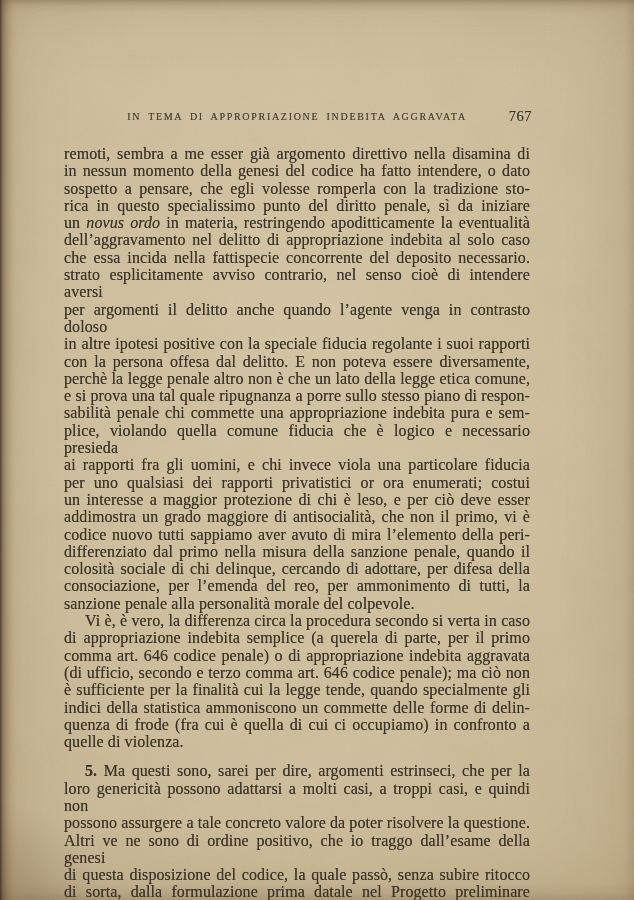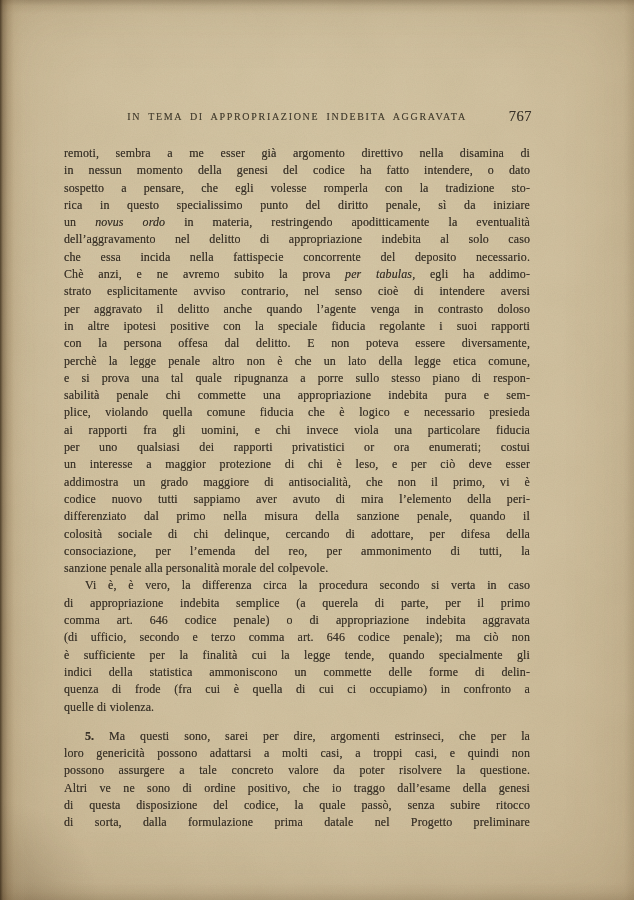--- a/index.html
+++ b/index.html
@@ -33,21 +33,21 @@
   .running-title {
     text-align:center; font-size:10px; letter-spacing:1.7px; word-spacing:3px;
     color:var(--header-ink,#474031); white-space:nowrap;
     text-shadow:0 0 0.5px rgba(71,64,49,0.55);
   }
   .page-number {
     position:absolute; right:-2px; top:-3px; font-size:14.5px; letter-spacing:0.5px;
     color:var(--ink,#3a3329); text-shadow:0 0 0.5px rgba(58,51,41,0.55);
   }
   .body-text {
-    margin-top:20px; font-size:12px; line-height:17.3px;
+    margin-top:20px; font-size:16px; line-height:17.3px;
     text-shadow:0 0 0.45px rgba(58,51,41,0.65);
   }
   .paragraph { margin:0; }
   .paragraph.space-before { margin-top:12px; }
   .line {
     text-align:justify; text-align-last:justify; text-justify:inter-word;
     white-space:normal; letter-spacing:0.1px;
   }
   .line.no-just { text-align-last:left; }
   .line.indent { text-indent:21px; }
@@ -82,23 +82,22 @@
 
     <div class="body-text">
         <div class="paragraph">
           <div class="line">remoti, sembra a me esser già argomento direttivo nella disamina di</div>
           <div class="line">in nessun momento della genesi del codice ha fatto intendere, o dato</div>
           <div class="line">sospetto a pensare, che egli volesse romperla con la tradizione sto-</div>
           <div class="line">rica in questo specialissimo punto del diritto penale, sì da iniziare</div>
           <div class="line">un <em>novus ordo</em> in materia, restringendo apoditticamente la eventualità</div>
           <div class="line">dell’aggravamento nel delitto di appropriazione indebita al solo caso</div>
           <div class="line">che essa incida nella fattispecie concorrente del deposito necessario.</div>
-          <div class="line">Chè anzi, e ne avremo subito la prova <em>per tabulas</em>, egli ha addimo-</div>
           <div class="line">strato esplicitamente avviso contrario, nel senso cioè di intendere aversi</div>
-          <div class="line">per aggravato il delitto anche quando l’agente venga in contrasto doloso</div>
+          <div class="line">per argomenti il delitto anche quando l’agente venga in contrasto doloso</div>
           <div class="line">in altre ipotesi positive con la speciale fiducia regolante i suoi rapporti</div>
           <div class="line">con la persona offesa dal delitto. E non poteva essere diversamente,</div>
           <div class="line">perchè la legge penale altro non è che un lato della legge etica comune,</div>
           <div class="line">e si prova una tal quale ripugnanza a porre sullo stesso piano di respon-</div>
           <div class="line">sabilità penale chi commette una appropriazione indebita pura e sem-</div>
           <div class="line">plice, violando quella comune fiducia che è logico e necessario presieda</div>
           <div class="line">ai rapporti fra gli uomini, e chi invece viola una particolare fiducia</div>
           <div class="line">per uno qualsiasi dei rapporti privatistici or ora enumerati; costui</div>
           <div class="line">un interesse a maggior protezione di chi è leso, e per ciò deve esser</div>
           <div class="line">addimostra un grado maggiore di antisocialità, che non il primo, vi è</div>

